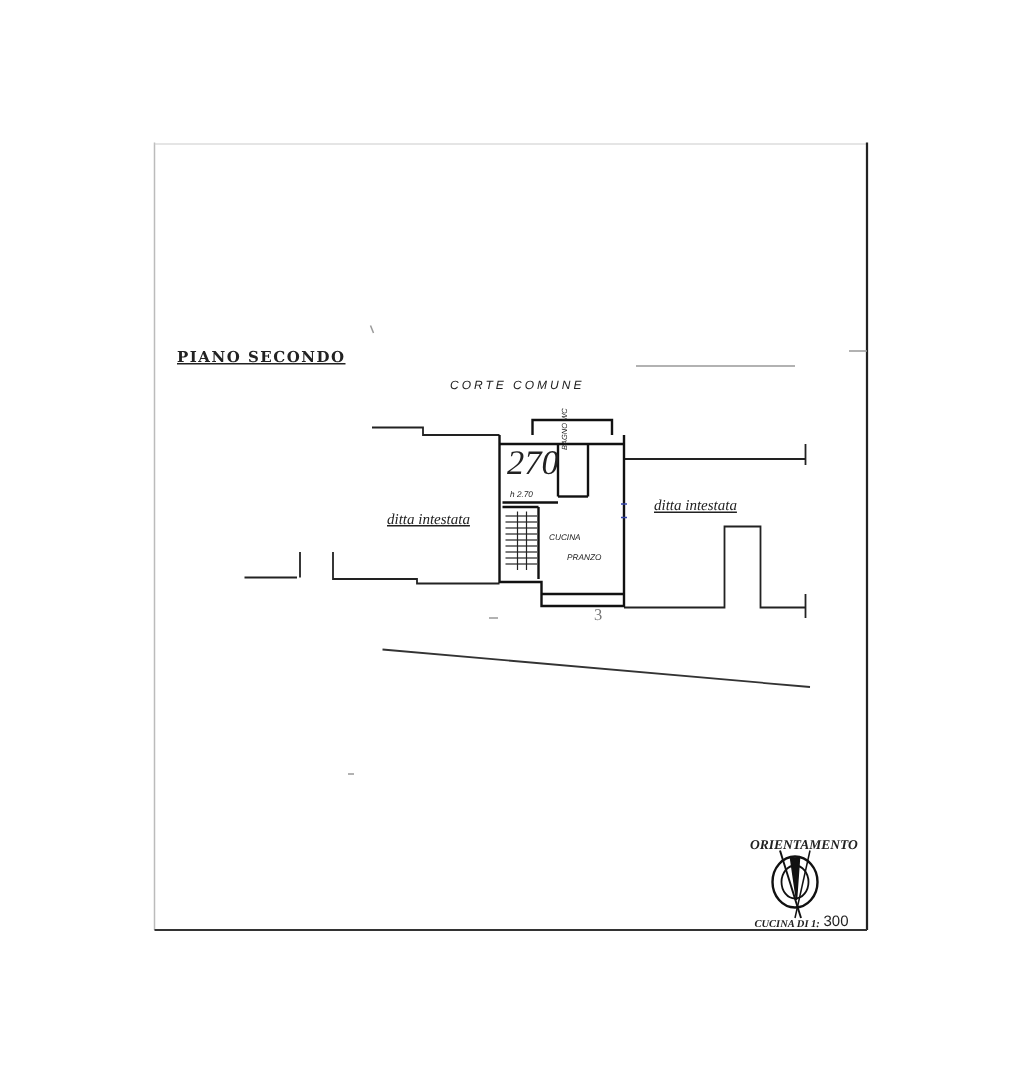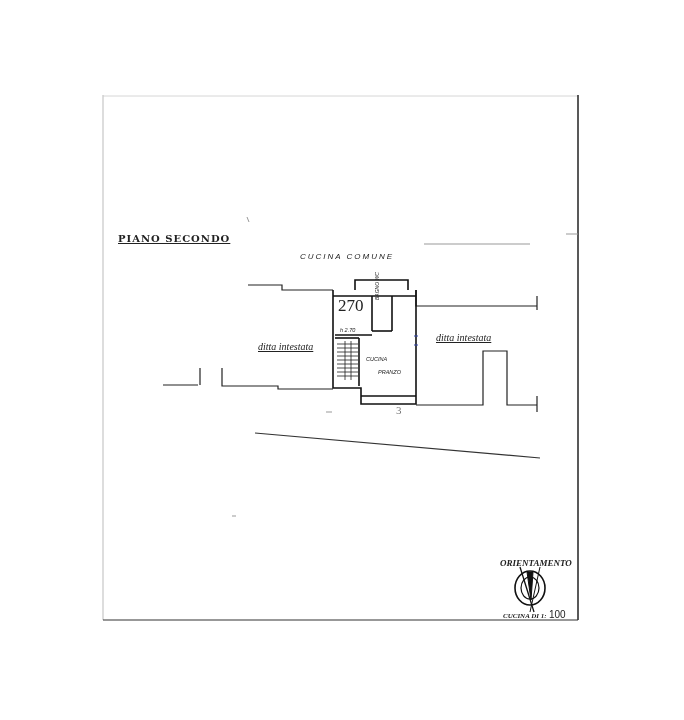--- a/index.html
+++ b/index.html
@@ -5,21 +5,21 @@
     html, body { margin:0; padding:0; background:#ffffff; }
     body { width:684px; height:720px; position:relative; overflow:hidden; font-family:"Liberation Serif", serif; }
     .sheet { position:absolute; left:0; top:0; width:684px; height:674px; }
     svg { position:absolute; left:0; top:0; }
     .lbl { position:absolute; color:#222; white-space:nowrap; }
     .title { left:118px; top:233px; font-size:10px; font-weight:bold; letter-spacing:1px; text-decoration:underline; font-family:"DejaVu Serif", serif; }
     .corte { left:300px; top:252px; font-size:8px; letter-spacing:2px; font-style:italic; font-family:"Liberation Sans", sans-serif; }
     .ditta { font-size:10px; font-style:italic; text-decoration:underline; font-family:"Liberation Serif", serif; }
     .ditta-left { left:258px; top:341px; }
     .ditta-right { left:436px; top:332px; }
-    .roomnum { left:338px; top:296px; font-size:17px; font-family:"Liberation Serif", serif; }
+    .roomnum { left:338px; top:296px; font-size:23px; font-family:"Liberation Serif", serif; font-style:italic; }
     .hlabel { font-size:5.5px; font-style:italic; font-family:"Liberation Sans", sans-serif; }
     .h270 { left:340px; top:327px; }
     .cucina { left:366px; top:356px; }
     .pranzo { left:378px; top:369px; }
     .bagno { left:374px; top:300px; font-size:5px; transform:rotate(-90deg); transform-origin:left top; }
     .orient { left:500px; top:558px; font-size:9px; font-weight:bold; font-style:italic; font-family:"Liberation Serif", serif;text-align:right; }
     .scala { left:503px; top:612px; font-size:7px; font-weight:bold; font-style:italic; font-family:"Liberation Serif", serif; }
     .scalaval { left:549px; top:609px; font-size:10px; font-family:"Liberation Sans", sans-serif; }
     .mark3 { left:396px; top:404px; font-size:11px; color:#777; font-family:"Liberation Serif", serif; }
   </style>
@@ -103,25 +103,25 @@
     <g stroke="#111" fill="none">
       <ellipse cx="530" cy="588" rx="15" ry="17" stroke-width="1.6"></ellipse>
       <ellipse cx="530" cy="588" rx="9" ry="11" stroke-width="1.2"></ellipse>
       <line x1="520" y1="567" x2="534" y2="612" stroke-width="1.3"></line>
       <line x1="540" y1="567" x2="530" y2="612" stroke-width="1"></line>
       <polygon points="527,572 533,572 531,600" fill="#111"></polygon>
     </g>
   </svg>
 
   <div class="lbl title">PIANO SECONDO</div>
-  <div class="lbl corte">CUCINA COMUNE</div>
+  <div class="lbl corte">CORTE COMUNE</div>
   <div class="lbl ditta ditta-left">ditta intestata</div>
   <div class="lbl ditta ditta-right">ditta intestata</div>
   <div class="lbl roomnum">270</div>
   <div class="lbl hlabel h270">h 2.70</div>
   <div class="lbl hlabel cucina">CUCINA</div>
   <div class="lbl hlabel pranzo">PRANZO</div>
   <div class="lbl hlabel bagno">BAGNO WC</div>
   <div class="lbl mark3">3</div>
   <div class="lbl orient">ORIENTAMENTO</div>
   <div class="lbl scala">CUCINA DI 1:</div>
-  <div class="lbl scalaval">100</div>
+  <div class="lbl scalaval">300</div>
 </div>
 
 </body></html>

